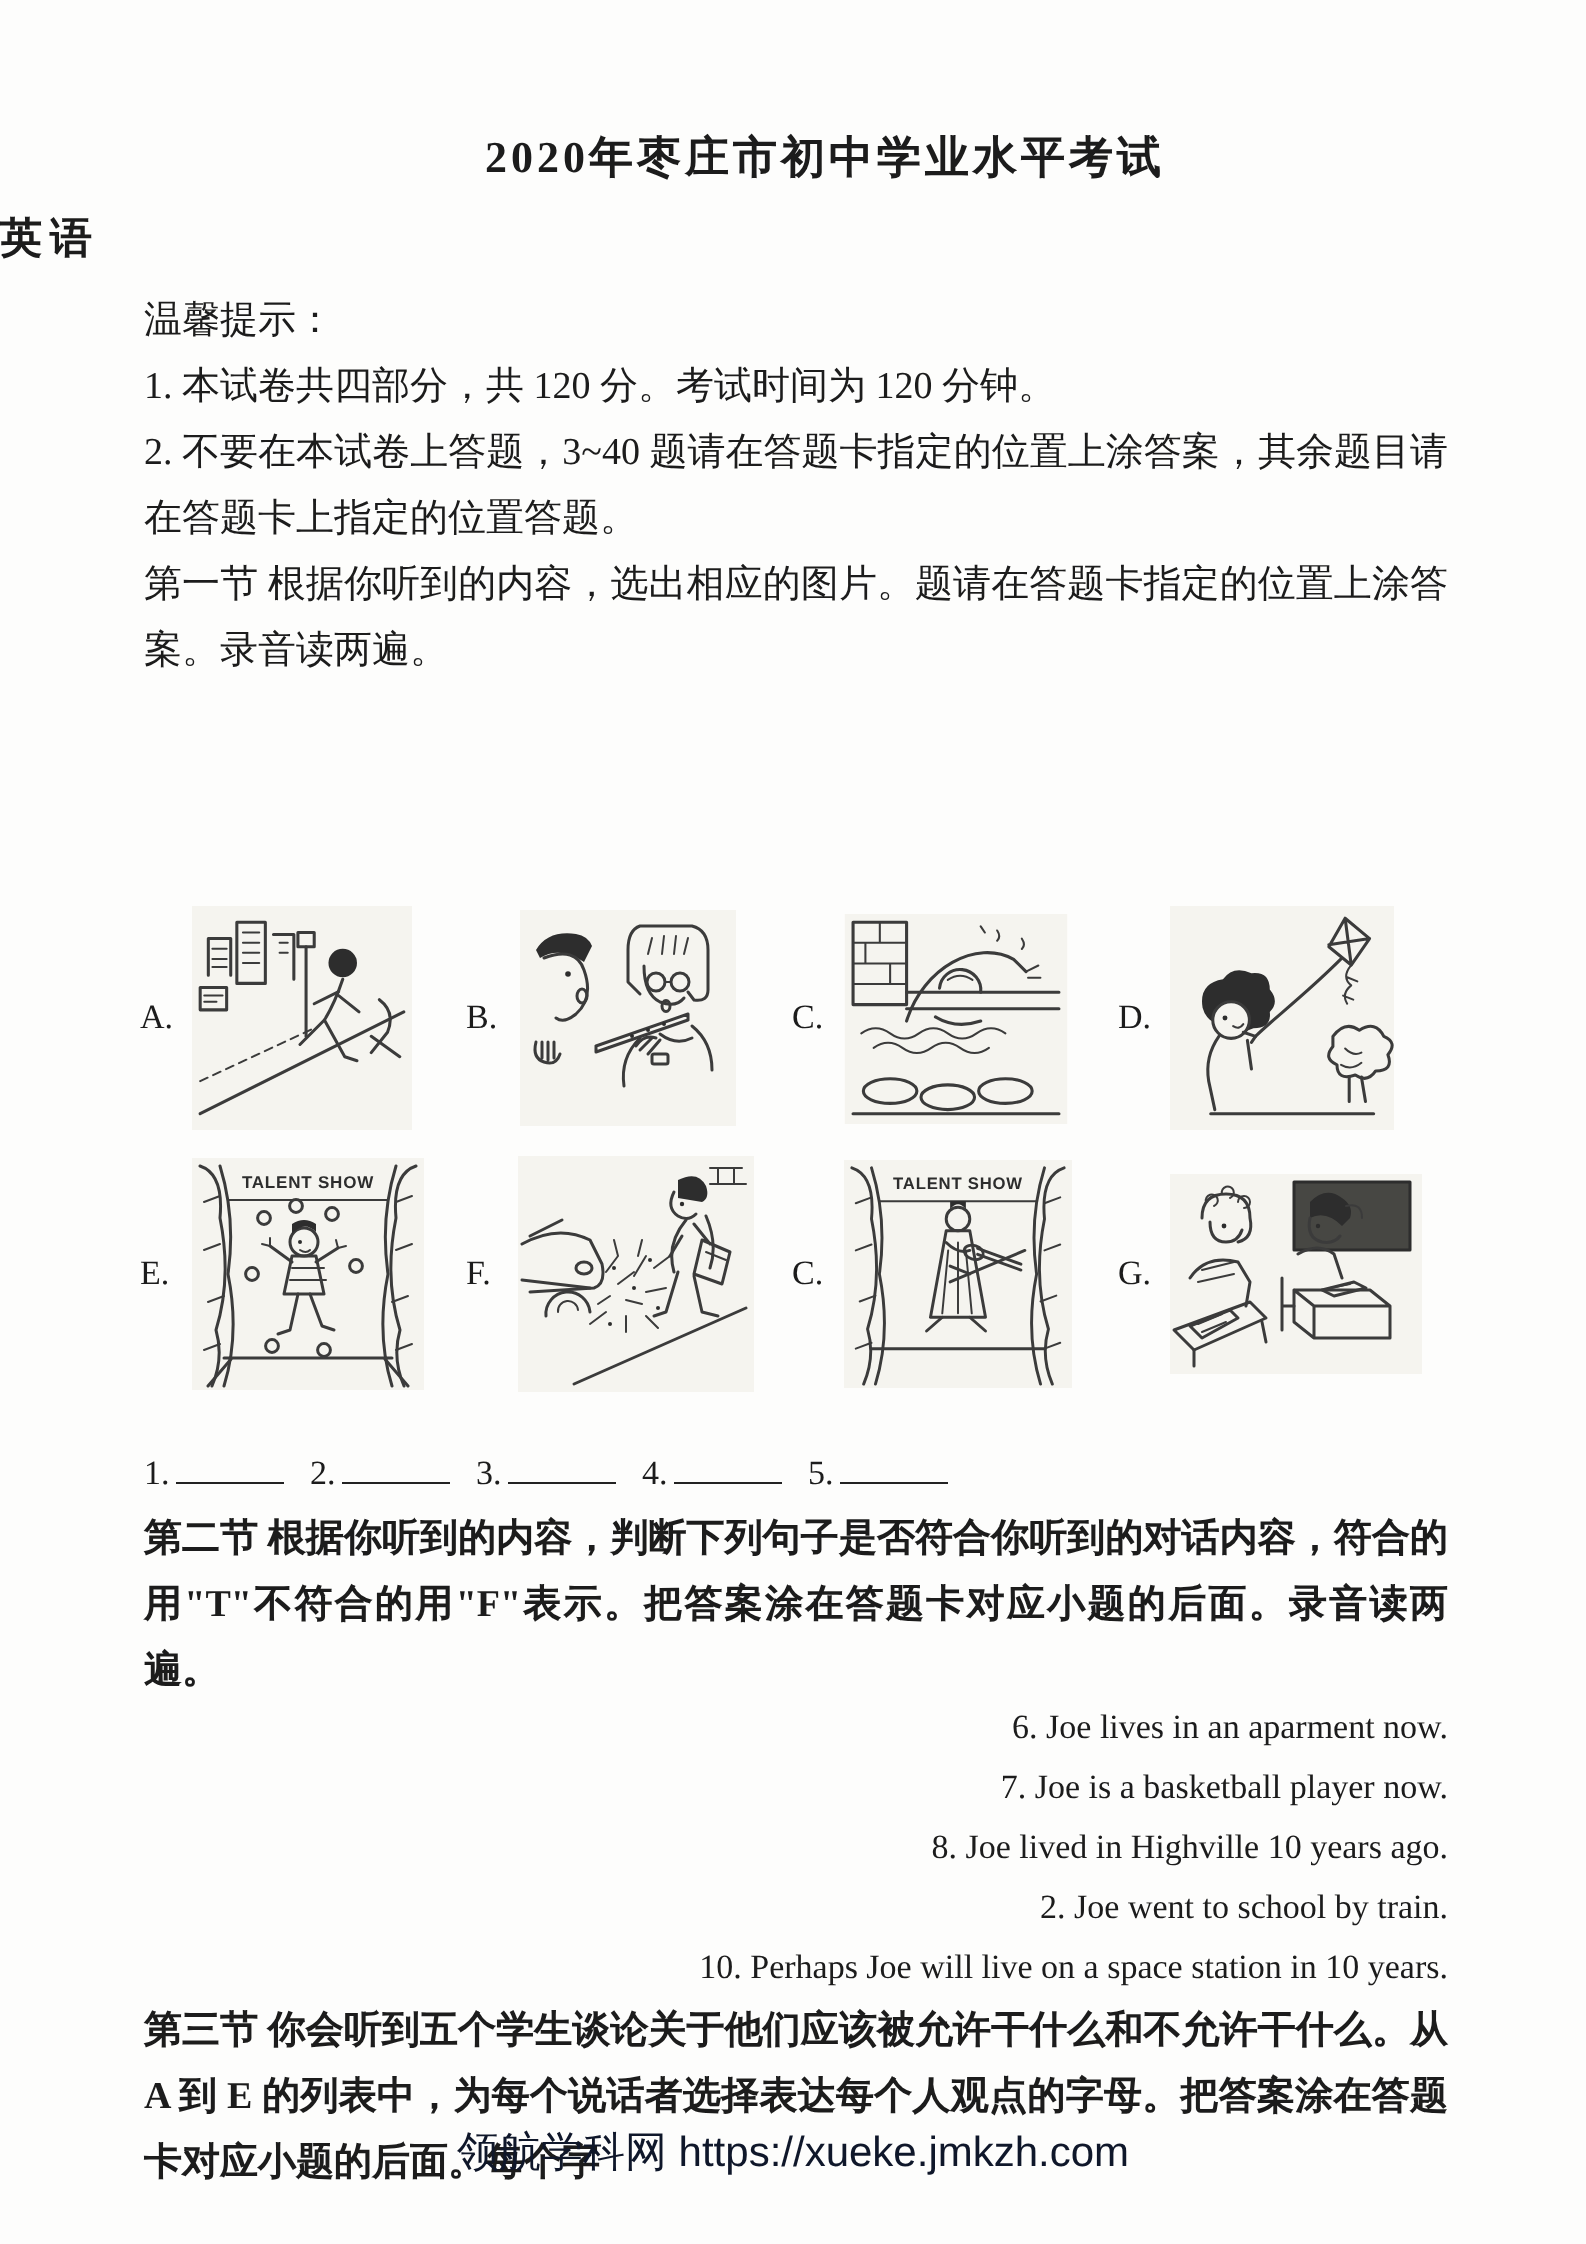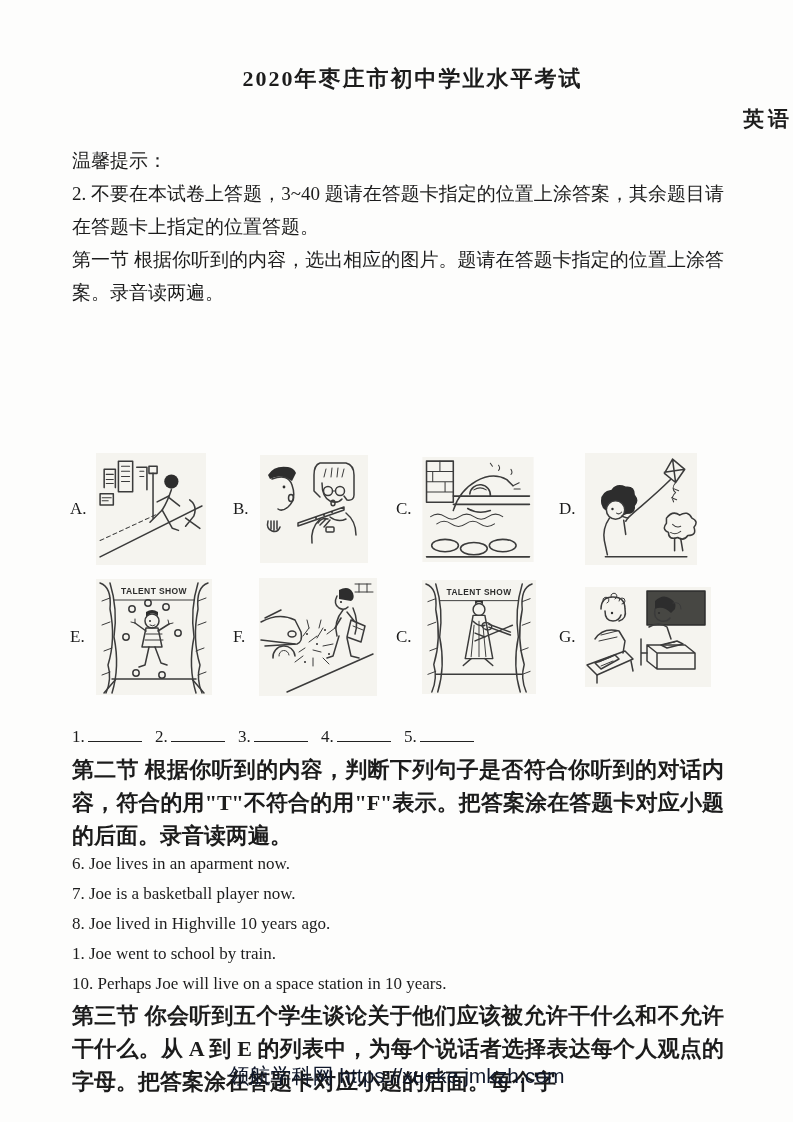--- a/index.html
+++ b/index.html
@@ -6,21 +6,21 @@
   body {
     width:793px; height:1122px; position:relative; overflow:hidden;
     background:#fdfdfc; color:#1c1c1c;
     font-family:"Liberation Serif", serif;
   }
   .doc-title {
     position:absolute; top:64px; left:0; width:100%; text-align:center;
     font-size:22px; font-weight:bold; letter-spacing:2px;padding-left:16px;
   }
   .doc-subject {
-    position:absolute; top:105px; left:0; width:100%; text-align:right;
+    position:absolute; top:105px; left:0; width:100%; text-align:left;
     font-size:21px; font-weight:bold; letter-spacing:4px;
   }
   .upper-text {
     position:absolute; top:144px; left:72px; width:652px;
     font-size:19px; line-height:33px; font-weight:normal; text-align:justify;
   }
   .upper-text p { margin:0; }
   .part-heading { margin-top:12px !important; }
   .pics-row { position:absolute; left:70px; display:flex; }
   .pics-row.row1 { top:453px; }
@@ -37,38 +37,39 @@
     fill:#2d2d2d; stroke:none; font-family:"Liberation Sans", sans-serif;
     font-weight:bold; font-size:8.5px; letter-spacing:0.4px;
   }
   .lower-text { position:absolute; top:700px; left:72px; width:652px; }
   .blank-row { font-size:17px; line-height:33px; height:33px; white-space:nowrap;margin-top:20px; }
   .blank-item { margin-right:9px; }
   .blank-line {
     display:inline-block; width:54px; height:13px; margin-left:3px;
     border-bottom:1.4px solid #222;
   }
-  .bold-para { margin:0; font-size:22px; line-height:33px; font-weight:bold; text-align:justify; }
-  .statements { margin-top:-3px; }
+  .bold-para { margin:0; font-size:19px; line-height:33px; font-weight:bold; text-align:justify; }
+  .statements { margin-top:-3px;text-align:right; }
   .statements p { margin:0; font-size:17px; line-height:30px; font-weight:normal; }
   .watermark {
     position:absolute; top:1062px; left:0; width:100%; text-align:center;
     font-family:"Liberation Sans", sans-serif; font-size:21px; color:#0f172a;
   }
 </style>
 </head>
 <body>
 
 <div>
 
   <div class="doc-title">2020年枣庄市初中学业水平考试</div>
   <div class="doc-subject">英语</div>
 
   <div class="upper-text">
     <p>温馨提示：</p>
+    <p>1. 本试卷共四部分，共 120 分。考试时间为 120 分钟。</p>
     <p>2. 不要在本试卷上答题，3~40 题请在答题卡指定的位置上涂答案，其余题目请在答题卡上指定的位置答题。</p>
     <p>第一节 根据你听到的内容，选出相应的图片。题请在答题卡指定的位置上涂答案。录音读两遍。</p>
   </div>
 
   <div class="pics-row row1">
 
     <div class="pic-cell">
       <span class="pic-label">A.</span>
       <svg class="pic-svg" width="110" height="112" viewBox="0 0 108 110">
         <rect class="bg" width="108" height="110"></rect>
@@ -298,21 +299,21 @@
       <span class="blank-item"><span>2.</span><span class="blank-line"></span></span>
       <span class="blank-item"><span>3.</span><span class="blank-line"></span></span>
       <span class="blank-item"><span>4.</span><span class="blank-line"></span></span>
       <span class="blank-item"><span>5.</span><span class="blank-line"></span></span>
     </div>
     <p class="bold-para">第二节 根据你听到的内容，判断下列句子是否符合你听到的对话内容，符合的用"T"不符合的用"F"表示。把答案涂在答题卡对应小题的后面。录音读两遍。</p>
     <div class="statements">
       <p>6. Joe lives in an aparment now.</p>
       <p>7. Joe is a basketball player now.</p>
       <p>8. Joe lived in Highville 10 years ago.</p>
-      <p>1. Joe went to school by train.</p>
+      <p>2. Joe went to school by train.</p>
       <p>10. Perhaps Joe will live on a space station in 10 years.</p>
     </div>
     <p class="bold-para">第三节 你会听到五个学生谈论关于他们应该被允许干什么和不允许干什么。从 A 到 E 的列表中，为每个说话者选择表达每个人观点的字母。把答案涂在答题卡对应小题的后面。每个字</p>
   </div>
 
   <div class="watermark">领航学科网 https://xueke.jmkzh.com</div>
 
 </div>
 
 </body></html>

